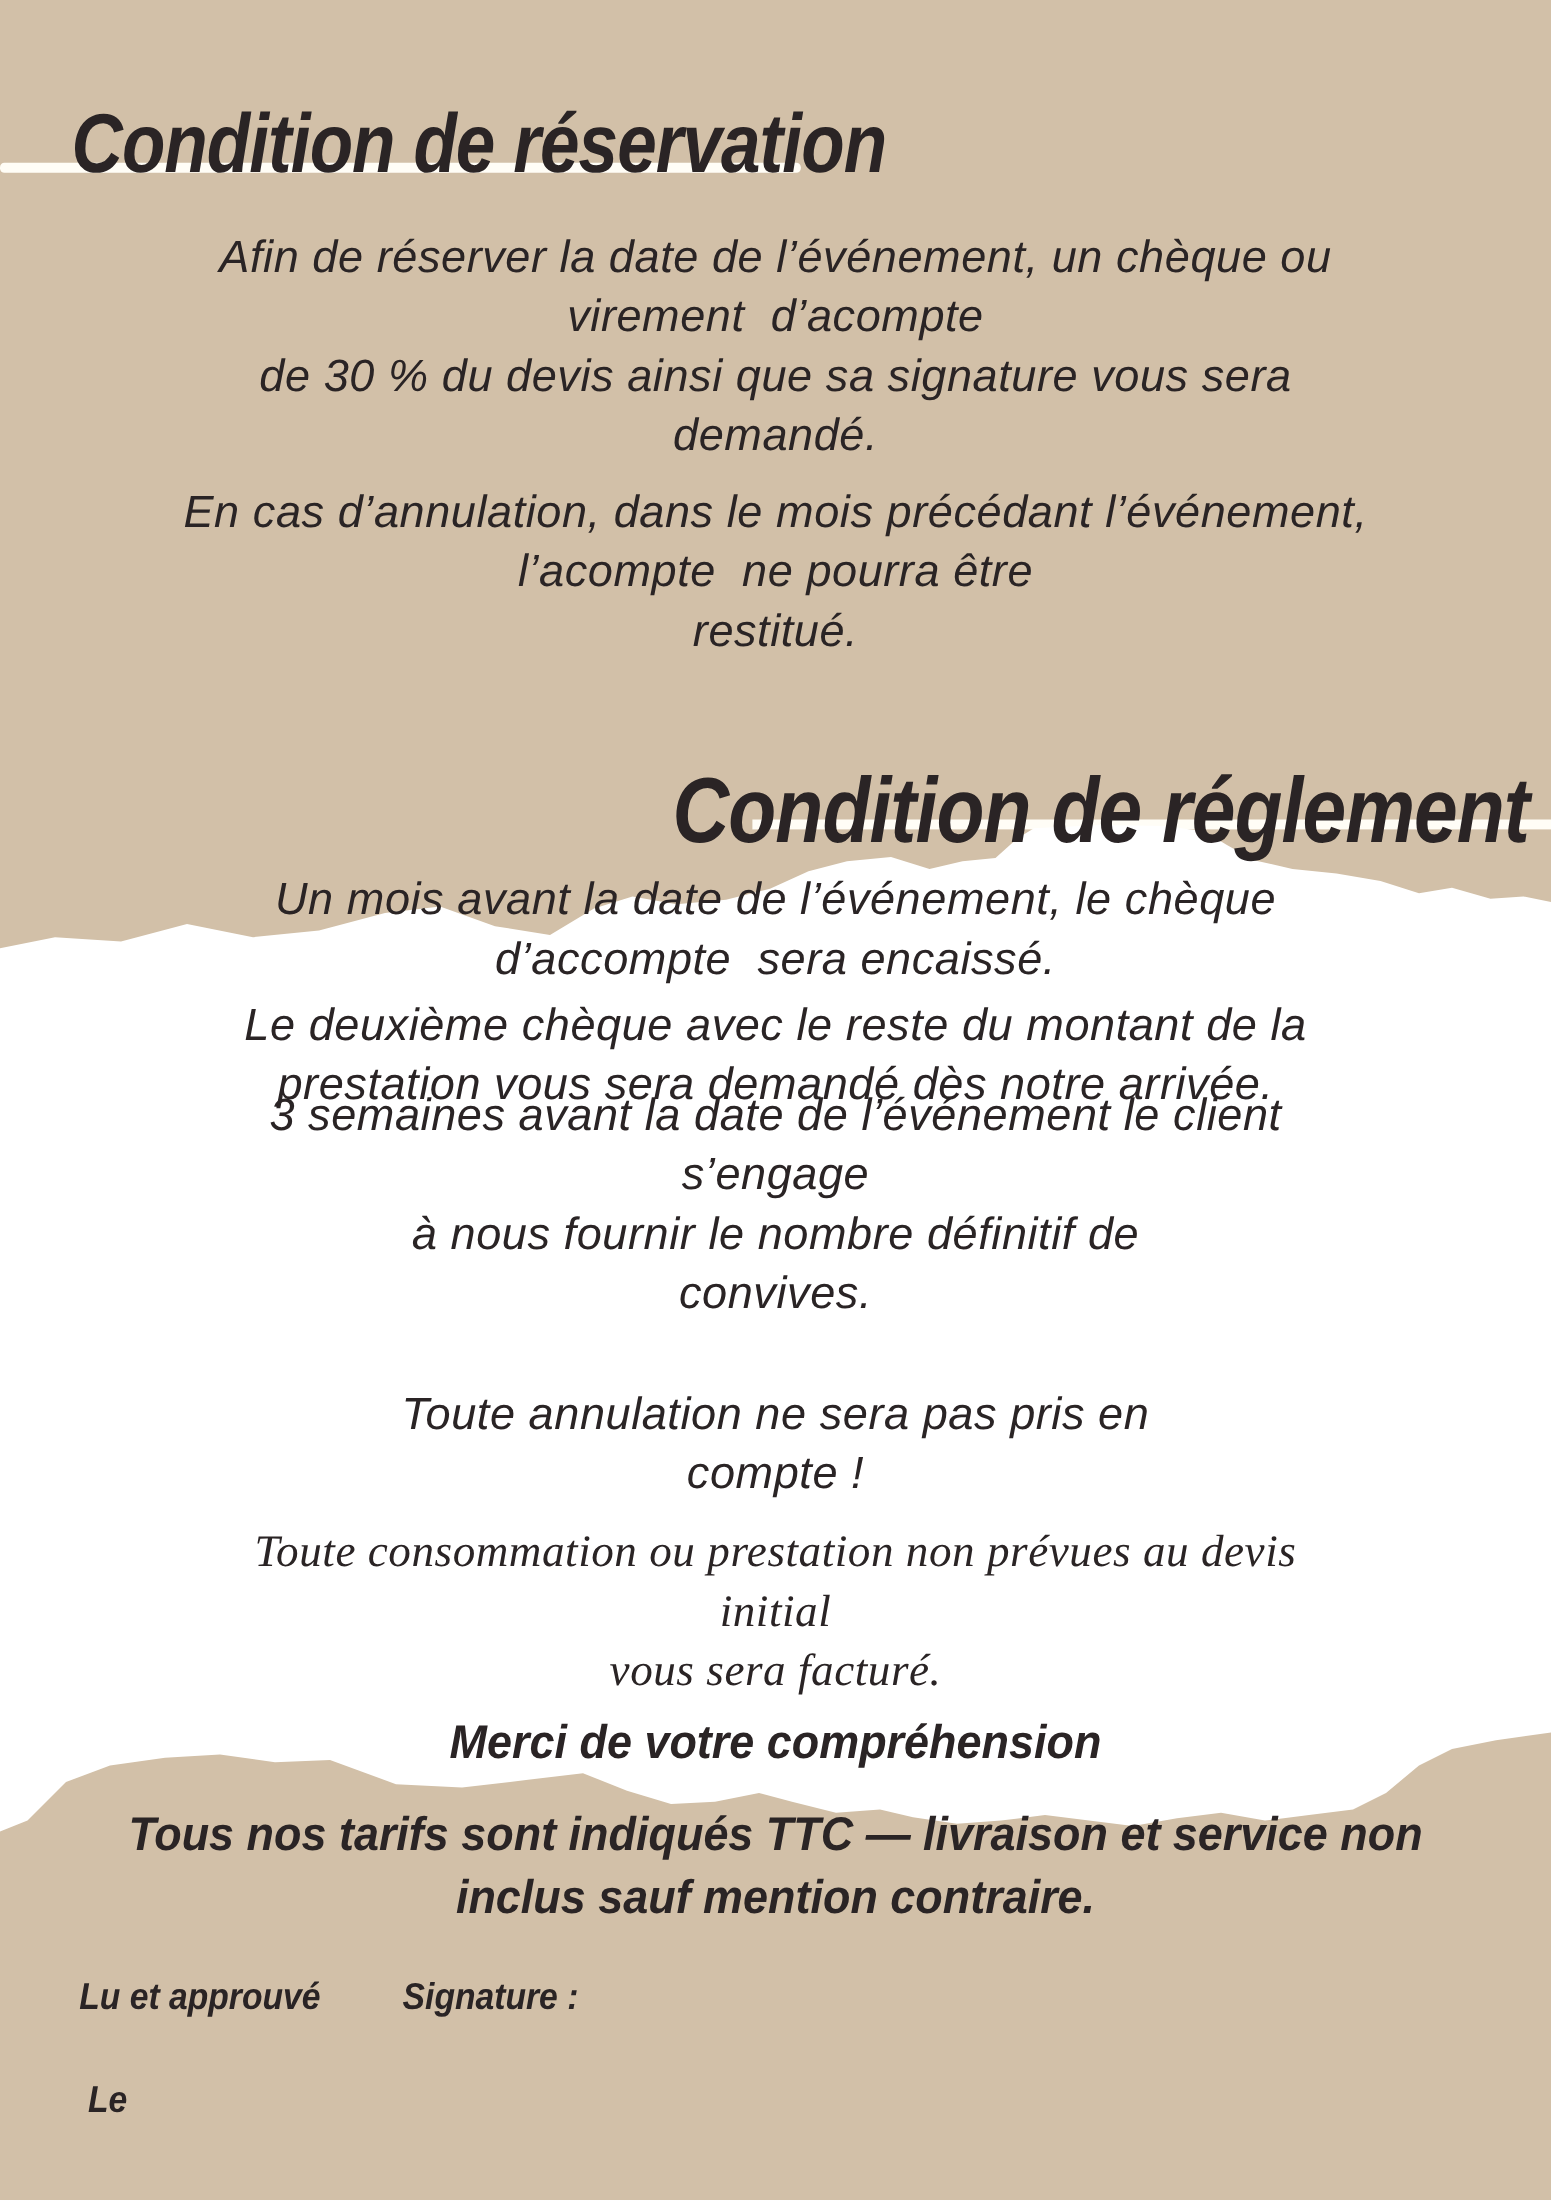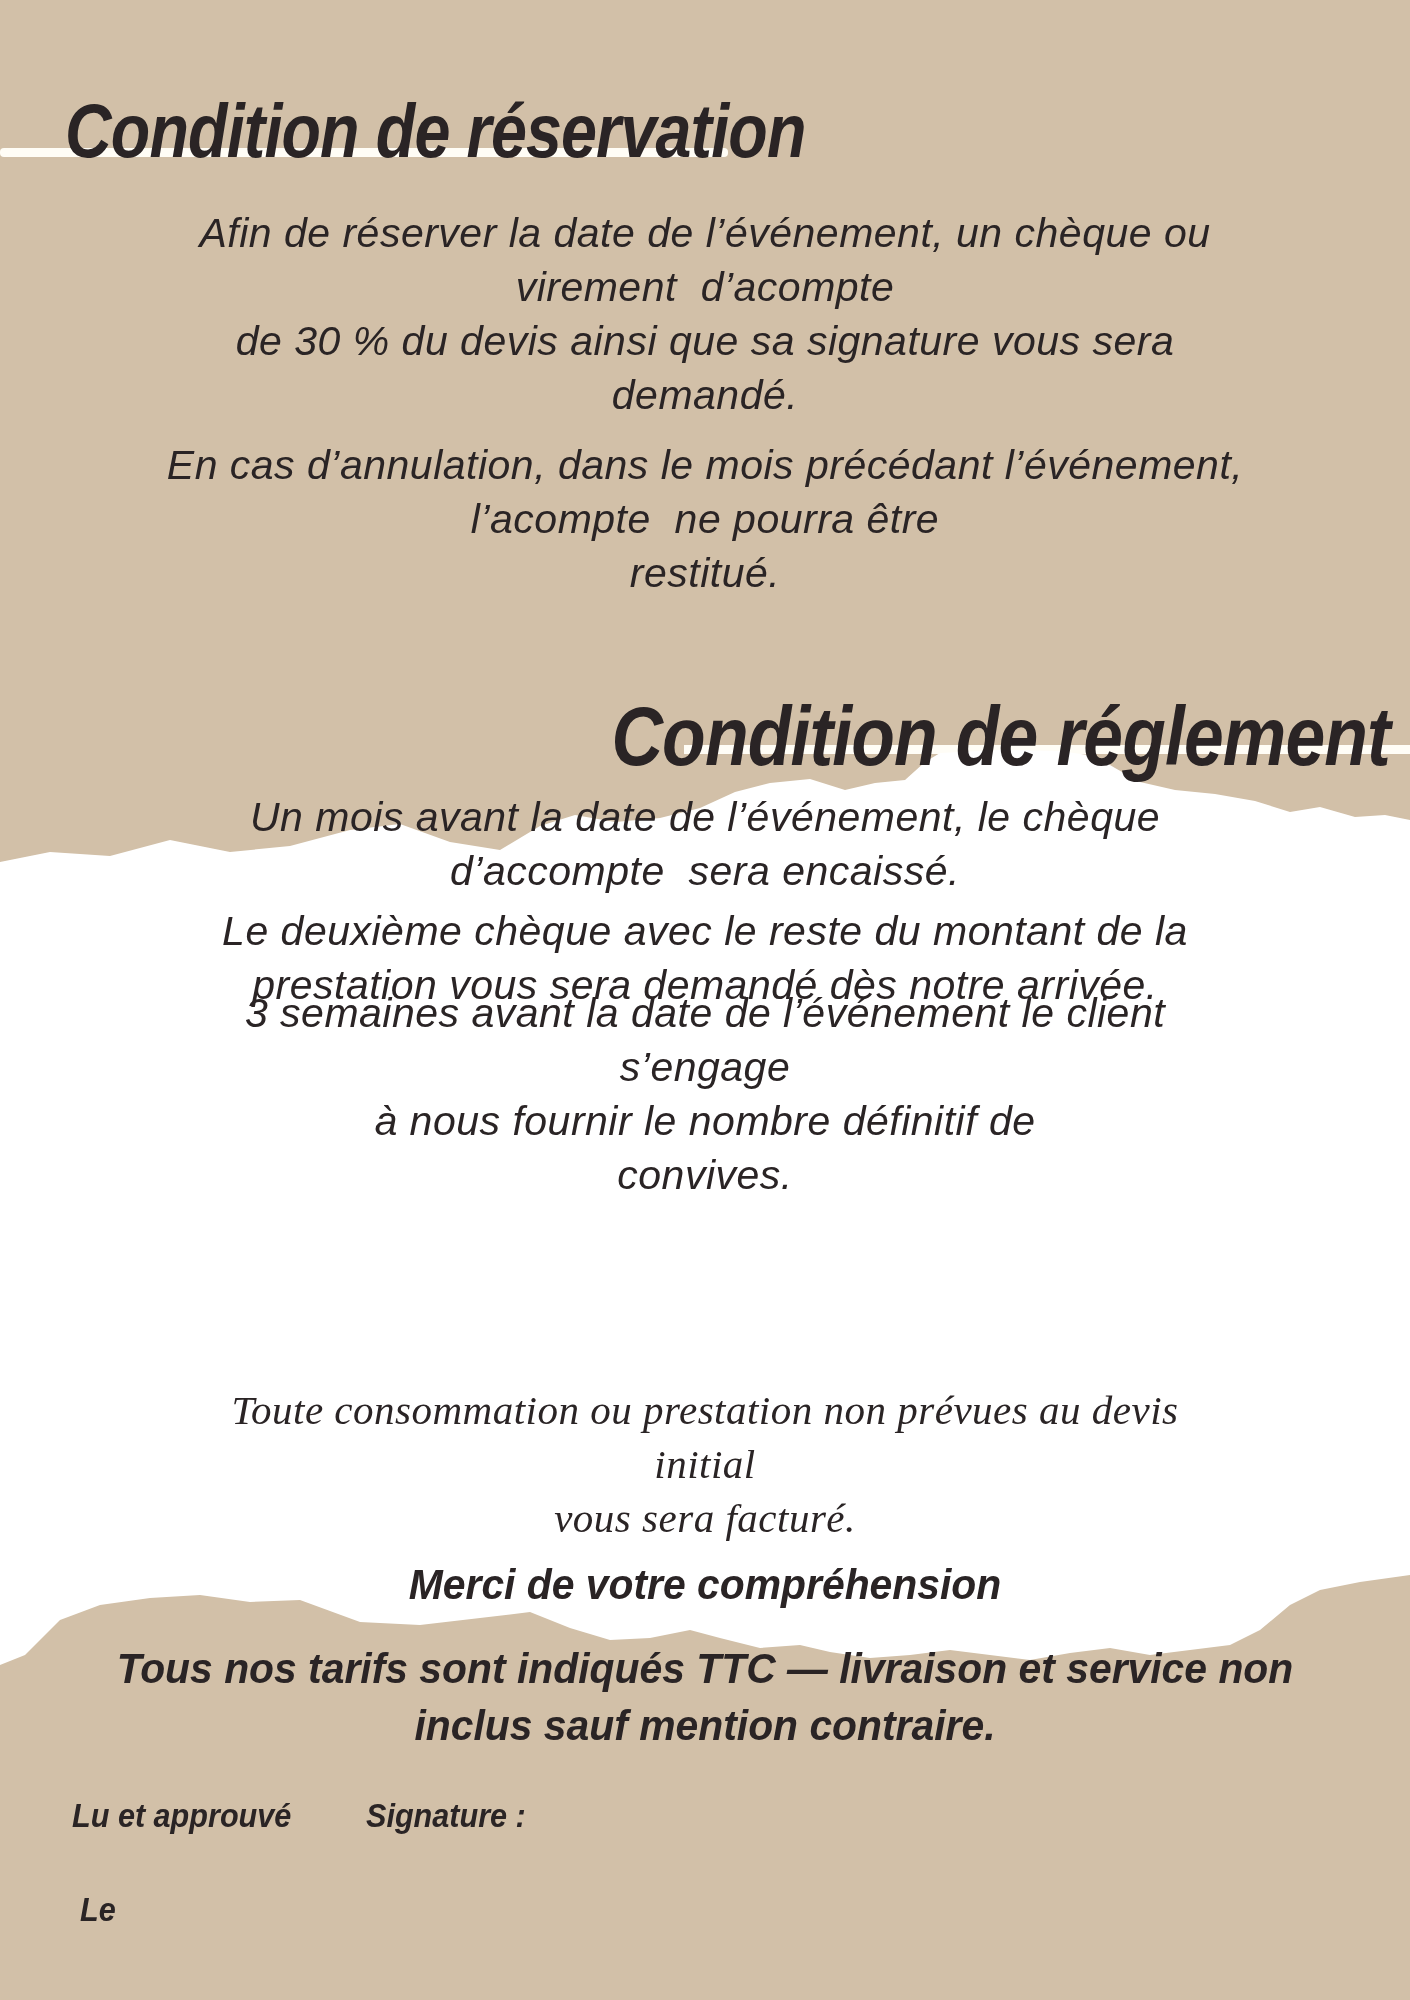--- a/index.html
+++ b/index.html
@@ -116,20 +116,22 @@
 d’accompte  sera encaissé.</div>
 
   <div class="layer body-par" id="par-4">Le deuxième chèque avec le reste du montant de la
 prestation vous sera demandé dès notre arrivée.</div>
 
   <div class="layer body-par" id="par-5">3 semaines avant la date de l’événement le client
 s’engage
 à nous fournir le nombre définitif de
 convives.</div>
 
+  <div class="layer body-par" id="par-6">Toute annulation ne sera pas pris en
+compte !</div>
 
   <div class="layer body-par" id="par-7">Toute consommation ou prestation non prévues au devis
 initial
 vous sera facturé.</div>
 
   <div class="layer slab" id="merci-line">Merci de votre compréhension</div>
 
   <div class="layer slab" id="tarifs-par">Tous nos tarifs sont indiqués TTC — livraison et service non
 inclus sauf mention contraire.</div>
 

